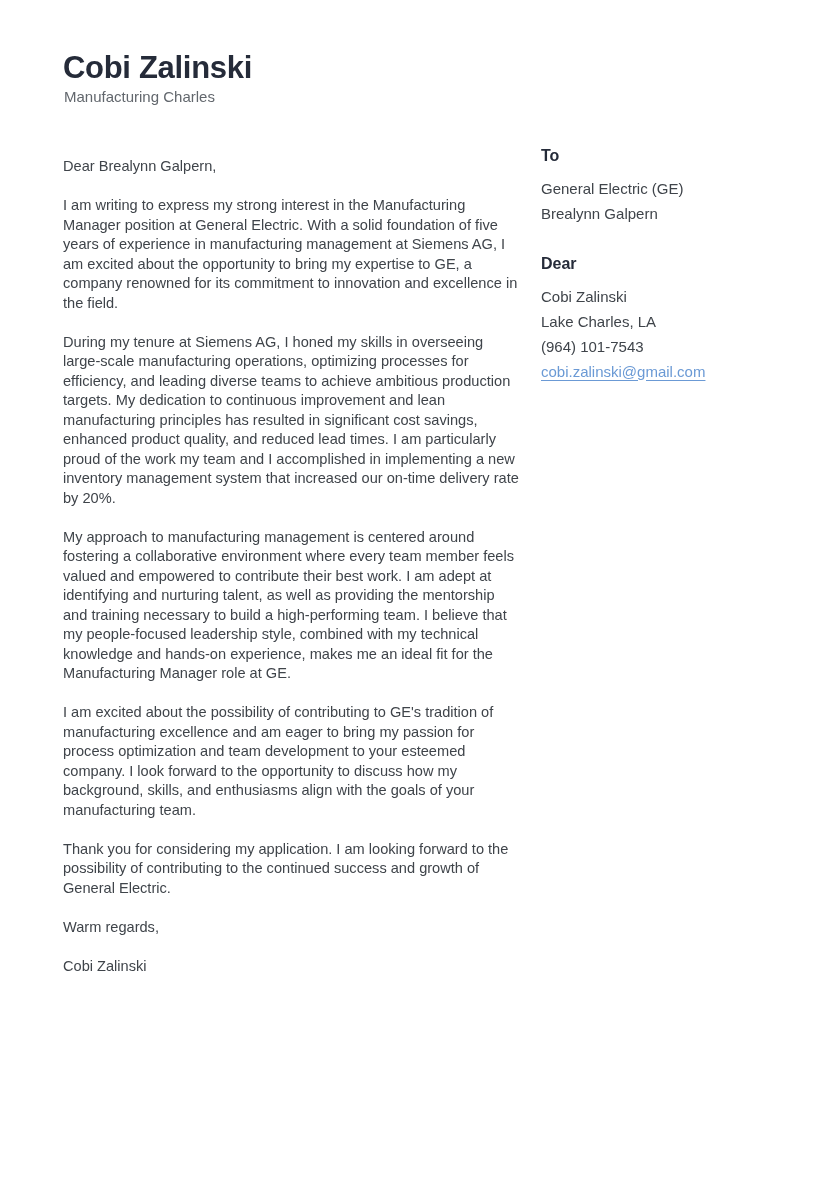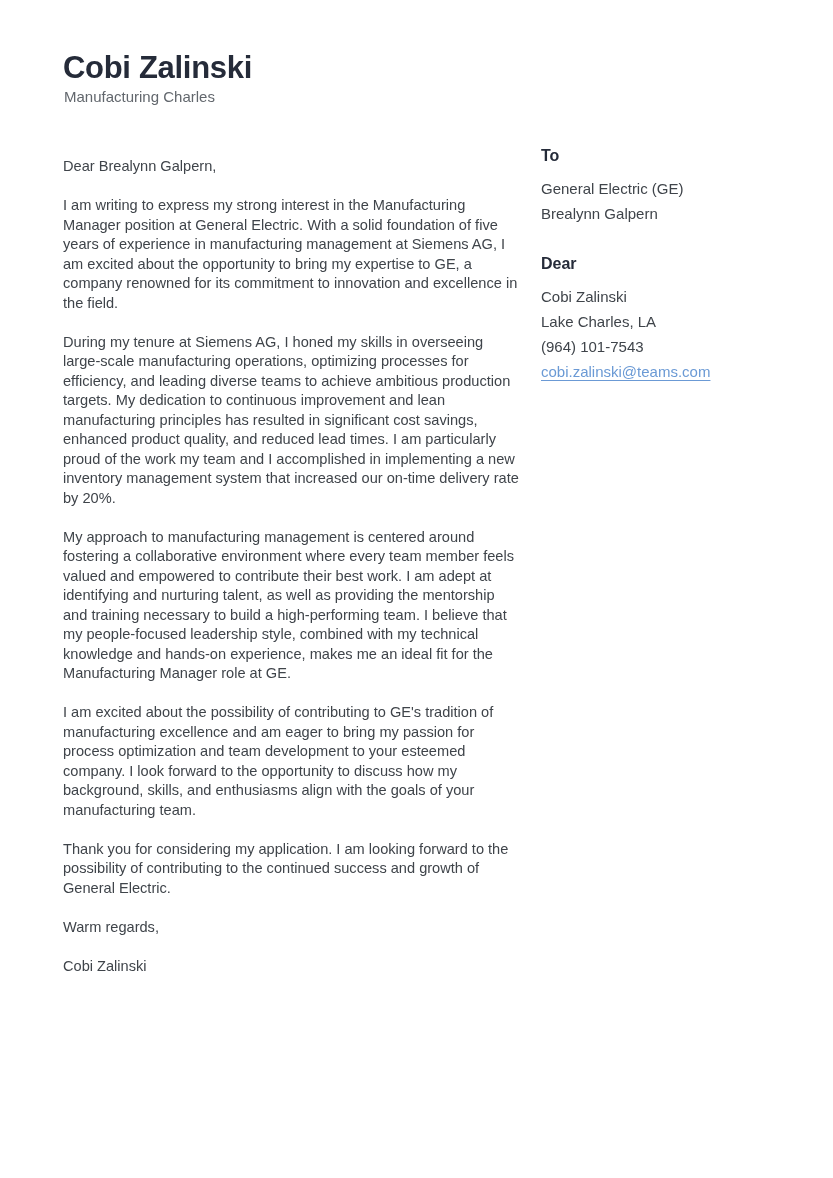--- a/index.html
+++ b/index.html
@@ -111,19 +111,19 @@
       <div class="line">General Electric (GE)</div>
       <div class="line">Brealynn Galpern</div>
     </div>
 
     <div class="group">
       <h2>Dear</h2>
       <div class="line">Cobi Zalinski</div>
       <div class="line">Lake Charles, LA</div>
       <div class="line">(964) 101-7543</div>
       <div class="line">
-        <a class="email-link">cobi.zalinski@teams.com</a>
+        <a class="email-link">cobi.zalinski@gmail.com</a>
       </div>
     </div>
 
   </div>
 
 </div>
 
 </body></html>

